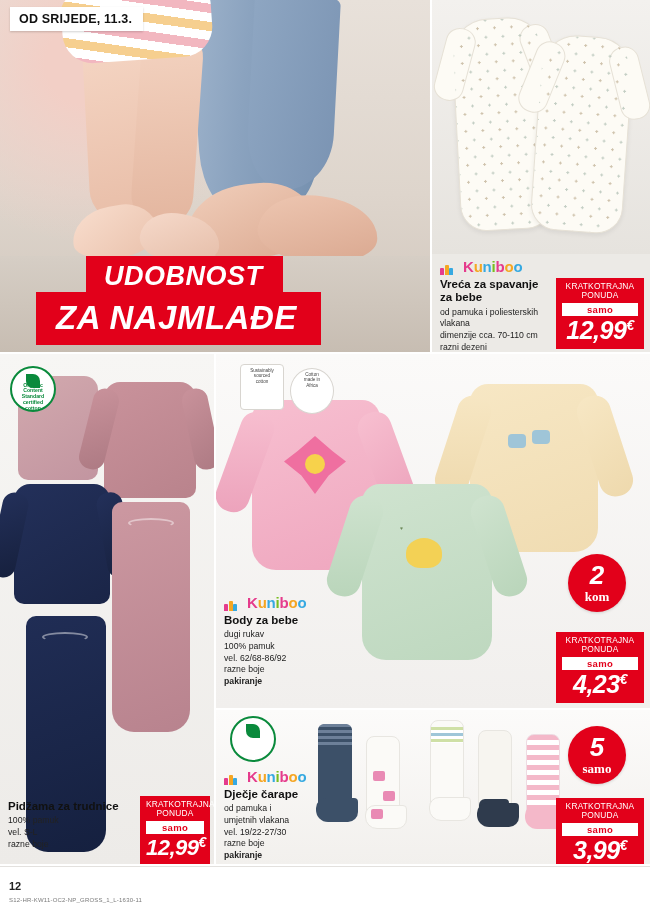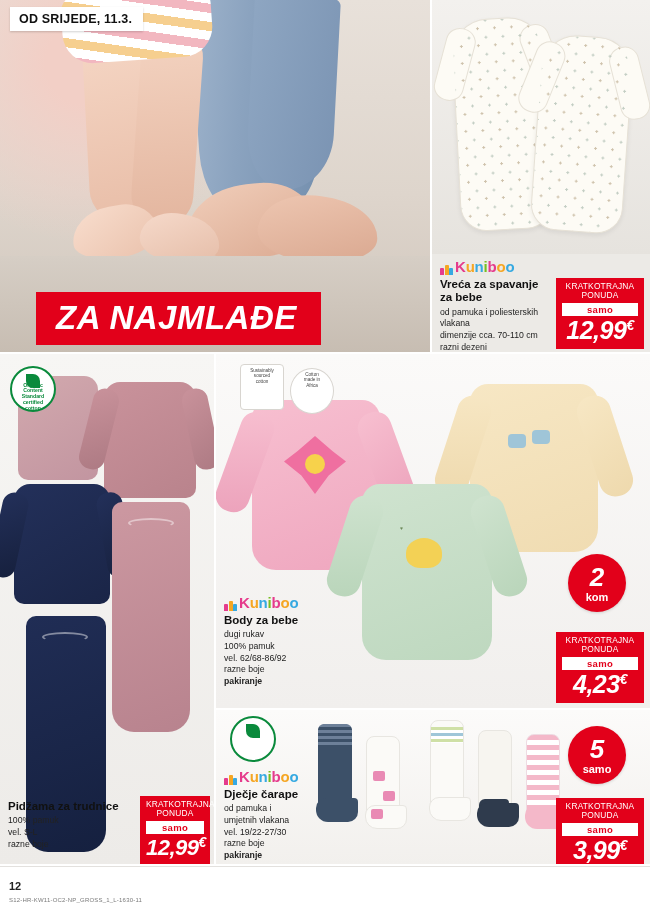--- a/index.html
+++ b/index.html
@@ -132,21 +132,21 @@
   .bag-b { left: 104px; top: 36px; width: 92px; height: 196px; transform: rotate(4deg); }
   .bag .sleeve {
     position: absolute; top: 6px; width: 30px; height: 74px;
     background: #fdfbf5; border: 1px solid #e6e1d6; border-radius: 14px;
   }
   .bag .sleeve.l { left: -14px; transform: rotate(18deg); }
   .bag .sleeve.r { right: -14px; transform: rotate(-18deg); }
 
   
   .sb-info { position: absolute; left: 8px; top: 258px; width: 130px; }
-  .kb-logo { display: flex; align-items: flex-end; gap: 2px; margin-bottom: 3px; }
+  .kb-logo { display: flex; align-items: flex-end; gap: 10px; margin-bottom: 3px; }
   .kb-crown { position: relative; width: 13px; height: 10px; }
   .kb-crown span {
     position: absolute; bottom: 0; width: 4px; border-radius: 1px 1px 0 0;
   }
   .kb-word {
     font-weight: bold; font-size: 15px; letter-spacing: -0.2px; color: #1d1d1b;
   }
   .kb-word i { font-style: normal; }
 
   
@@ -171,21 +171,21 @@
   .pricebox .val sup { font-size: 14px; vertical-align: super; font-style: italic; }
 
   
   .circle {
     position: absolute; border-radius: 50%;
     background: #e2001a; color: #fff; text-align: center;
     display: flex; flex-direction: column; align-items: center; justify-content: center;
     box-shadow: 0 1px 3px rgba(0,0,0,.15);
   }
   .circle .num { font-size: 26px; font-weight: bold; font-style: italic; line-height: 1; }
-  .circle .unit { font-size: 11px; font-weight: bold; margin-top: 1px; }
+  .circle .unit { font-size: 13px; font-weight: bold; margin-top: 1px; font-family: Liberation Serif, serif; }
 
   
   .ptitle { font-size: 11.5px; font-weight: bold; color: #111; line-height: 1.16; }
   .pdesc { font-size: 8.7px; color: #222; line-height: 1.34; margin-top: 2px; }
 
   
   #pyjama { left: 0; top: 354px; width: 214px; height: 510px; background: #f2f1ef; }
   .pj-photo { position: absolute; inset: 0; background: linear-gradient(180deg,#f7f6f4,#edebe8); }
   .pj-top-rose {
     position: absolute; left: 104px; top: 28px; width: 92px; height: 116px;
@@ -328,20 +328,21 @@
       <div class="foot-adult-b"></div>
       <div class="baby-leg-l"></div>
       <div class="baby-leg-r"></div>
       <div class="baby-shirt"></div>
       <div class="baby-foot-l"></div>
       <div class="baby-foot-r"></div>
       <div class="floor"></div>
     </div>
 
     <div class="od-srijede">OD SRIJEDE, 11.3.</div>
+    <div class="hero-band1">UDOBNOST</div>
     <div class="hero-band2">ZA NAJMLAĐE</div>
   </div>
 
   <div class="panel" id="sleepbag">
     <div class="sb-photo">
       <div class="bag bag-a">
         <div class="sleeve l"></div>
         <div class="sleeve r"></div>
       </div>
       <div class="bag bag-b">

